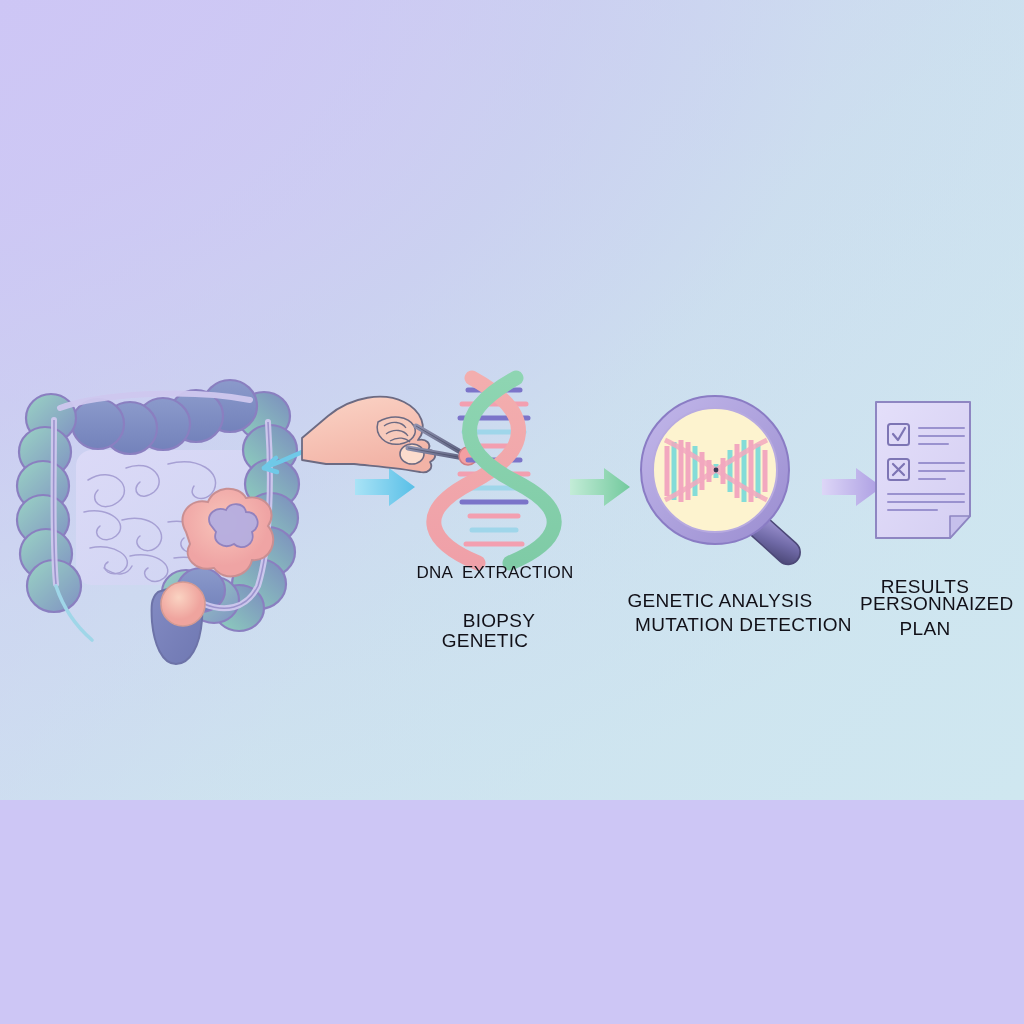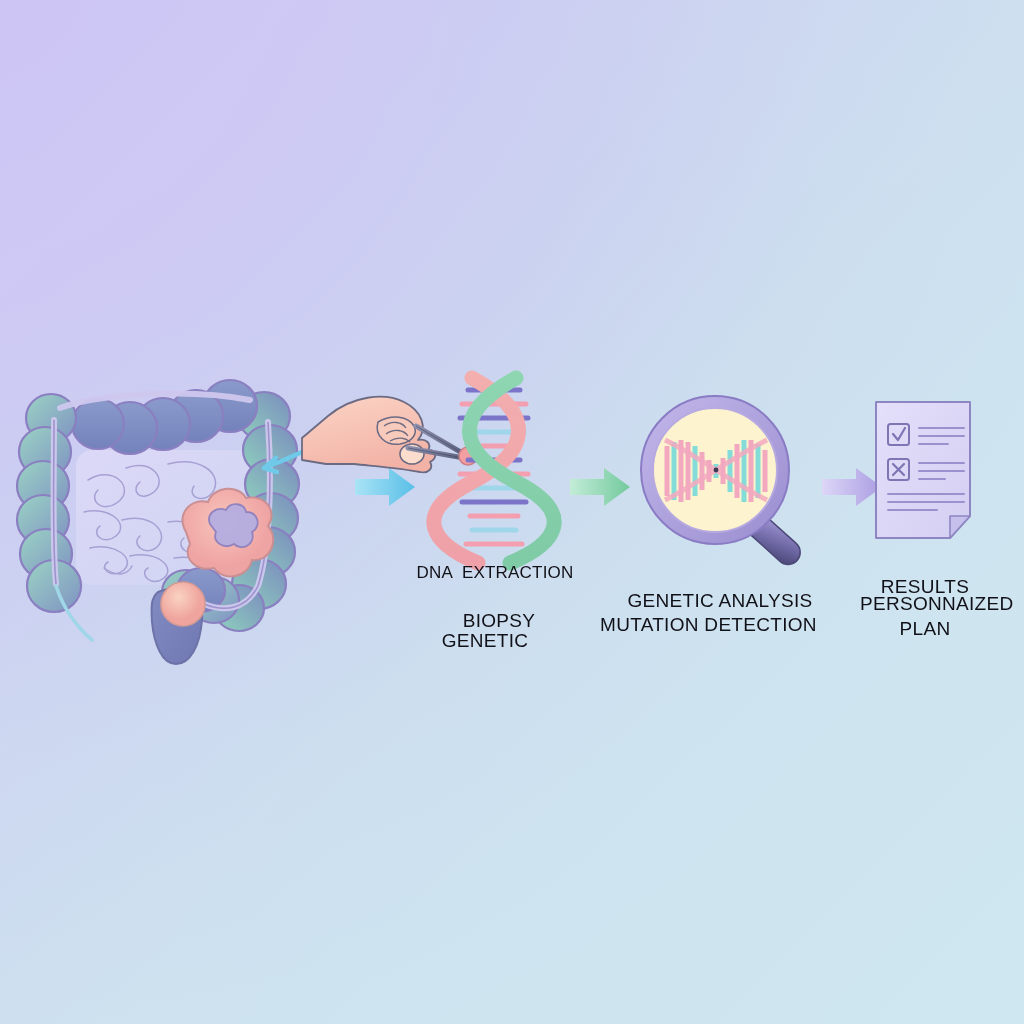--- a/index.html
+++ b/index.html
@@ -2,21 +2,21 @@
 <html><head>
 <meta charset="utf-8">
 <title>Colorectal Cancer Genetic Testing Workflow</title>
 <style>
   html,body{margin:0;padding:0;}
   body{
     width:1024px;height:1024px;overflow:hidden;
     font-family:"Liberation Sans","DejaVu Sans",sans-serif;
     background:#cdc6f5;
   }
-  #stage{position:relative;width:1024px;height:1024px;}
+  #stage{position:relative;width:1024px;height:800px;}
   #bg{position:absolute;inset:0;
       background:
         radial-gradient(120% 110% at 0% 0%, #cfc6f7 0%, #cdc8f4 22%, #c9d2ef 46%, #cde0ef 68%, #cfe7f0 100%);
   }
   #bg2{position:absolute;inset:0;
       background:linear-gradient(135deg, rgba(205,198,245,0.95) 0%, rgba(206,204,243,0.55) 28%, rgba(203,219,238,0.35) 55%, rgba(207,231,240,0.85) 100%);
   }
   .node{position:absolute;}
   svg{display:block;overflow:visible;}
   .lbl{
@@ -346,18 +346,18 @@
       </g>
     </svg>
   </div>
 
   <div class="lbl dna" style="left:400px;top:561px;width:190px;">DNA  EXTRACTION</div>
 
   <div class="lbl" style="left:439px;top:608px;width:120px;">BIOPSY</div>
   <div class="lbl" style="left:425px;top:628px;width:120px;">GENETIC</div>
 
   <div class="lbl" style="left:625px;top:588px;width:190px;">GENETIC ANALYSIS</div>
-  <div class="lbl" style="left:600px;top:612px;width:190px;">MUTATION DETECTION</div>
+  <div class="lbl" style="left:635px;top:612px;width:190px;">MUTATION DETECTION</div>
 
   <div class="lbl" style="left:860px;top:574px;width:130px;">RESULTS</div>
   <div class="lbl" style="left:860px;top:591px;width:130px;">PERSONNAIZED</div>
   <div class="lbl" style="left:860px;top:616px;width:130px;">PLAN</div>
 </div>
 
 </body></html>

